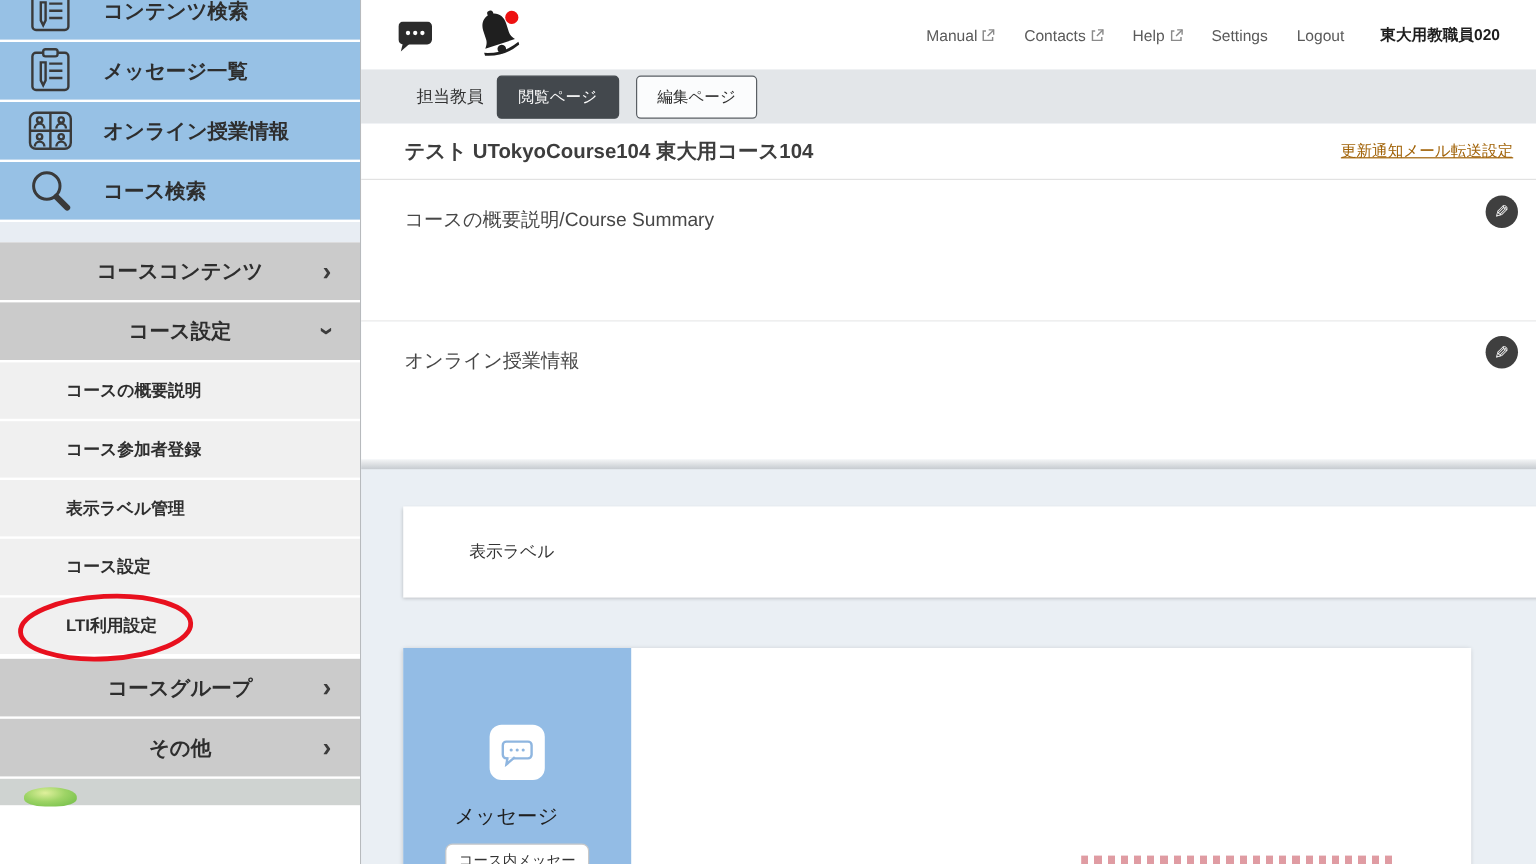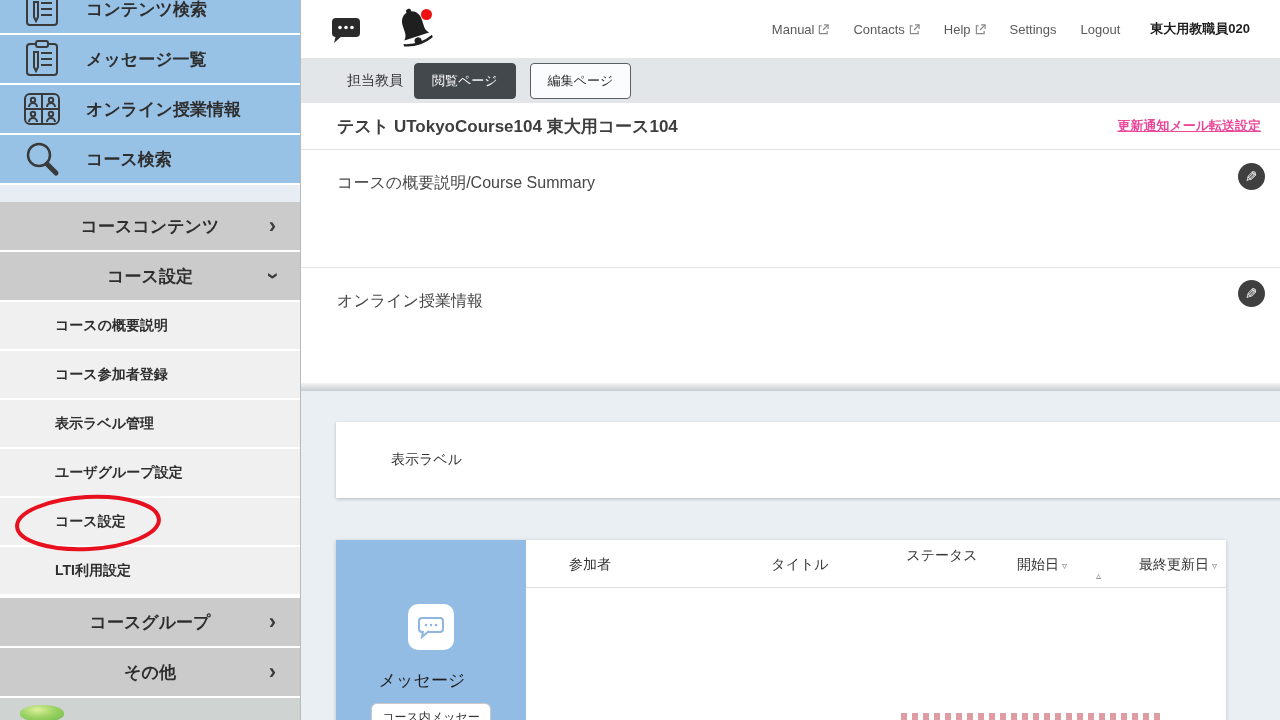--- a/index.html
+++ b/index.html
@@ -35,21 +35,21 @@
   .username { font-size:13px; font-weight:bold; color:#1e1e1e; margin-left:6px; }
 
   .tabbar { position:absolute; left:0; top:58px; width:979px; height:45px; background:#E3E6E9; display:flex; align-items:center; padding-left:46px; }
   .role-label { font-size:14px; color:#333; margin-right:11px; }
   .tab-btn { font-size:13px; border-radius:4px; padding:8px 17px; cursor:pointer; }
   .tab-btn.active { background:#43484D; color:#ffffff; border:1px solid #43484D; margin-right:14px; }
   .tab-btn.inactive { background:#fbfcfd; color:#2f2f2f; border:1px solid #5a5f64; }
 
   .titlebar { position:absolute; left:0; top:103px; width:979px; height:47px; background:#ffffff; border-bottom:1px solid #e2e2e2; display:flex; align-items:center; }
   .page-title { font-size:17px; font-weight:bold; color:#3d3d3d; padding-left:36px; }
-  .notify-link { position:absolute; right:19px; font-size:13px; font-weight:700; color:#ec4899; text-decoration:underline; cursor:pointer;text-align:right; }
+  .notify-link { position:absolute; right:19px; font-size:13px; font-weight:400; color:#a16207; text-decoration:underline; cursor:pointer;text-align:right; }
 
   .section1 { position:absolute; left:0; top:150px; width:979px; height:118px; background:#ffffff; border-bottom:1px solid #e5e5e5; }
   .section2 { position:absolute; left:0; top:268px; width:979px; height:115px; background:#ffffff; }
   .section-shadow { position:absolute; left:0; top:383px; width:979px; height:8px; background:linear-gradient(to bottom,#f3f4f5,#c6cbd0); }
   .section-title { position:absolute; left:36px; top:23px; font-size:16px; font-weight:normal; color:#474747; }
   .pencil-btn { position:absolute; right:15px; top:13px; width:27px; height:27px; border-radius:50%; background:#3F3F3F; color:#fff; display:flex; align-items:center; justify-content:center; font-size:15px; cursor:pointer; }
   .pencil-btn span { transform:scaleX(-1); display:inline-block; }
 
   .filter-card { position:absolute; left:35px; top:422px; width:1032px; height:76px; background:#ffffff; box-shadow:0 1px 3px rgba(0,0,0,.22);padding-left:16px; }
   .filter-label { position:absolute; left:55px; top:0; height:76px; display:flex; align-items:center; font-size:14px; color:#333; }
@@ -150,23 +150,20 @@
     <div class="s-sub">
       <span>コースの概要説明</span>
     </div>
     <div class="s-sub">
       <span>コース参加者登録</span>
     </div>
     <div class="s-sub">
       <span>表示ラベル管理</span>
     </div>
     <div class="s-sub">
-      <span>ユーザグループ設定</span>
-    </div>
-    <div class="s-sub">
       <span>コース設定</span>
     </div>
     <div class="s-sub">
       <span>LTI利用設定</span>
     </div>
 
     <div class="s-group gap-before">
       <span>コースグループ</span>
       <span class="chev"><span>›</span></span>
     </div>
@@ -268,28 +265,20 @@
           <span>✎</span>
         </div>
     </div>
     <div class="section-shadow"></div>
 
     <div class="filter-card">
       <span class="filter-label">表示ラベル</span>
     </div>
 
     <div class="table-card">
-      <div class="header-row">
-        <span class="th" style="left:64px;">参加者</span>
-        <span class="th" style="left:274px;">タイトル</span>
-        <span class="th th-status" style="left:416px;">ステータス</span>
-        <span class="sort-asc">▵</span>
-        <span class="th" style="left:516px;"><span>開始日</span><span class="sort-d">▿</span></span>
-        <span class="th" style="left:652px;"><span>最終更新日</span><span class="sort-d">▿</span></span>
-      </div>
 
       <div class="msg-cell">
         <div class="msg-icon-sq">
           <svg width="28" height="24" viewBox="0 0 28 24" fill="none" stroke="#8fb6e0" stroke-width="2">
             <rect x="2" y="3" width="24" height="14" rx="3"></rect>
             <path d="M6 16 L5 22 L12 16" fill="#fff"></path>
             <circle cx="9" cy="10" r="1.3" fill="#8fb6e0" stroke="none"></circle>
             <circle cx="14" cy="10" r="1.3" fill="#8fb6e0" stroke="none"></circle>
             <circle cx="19" cy="10" r="1.3" fill="#8fb6e0" stroke="none"></circle>
           </svg>

